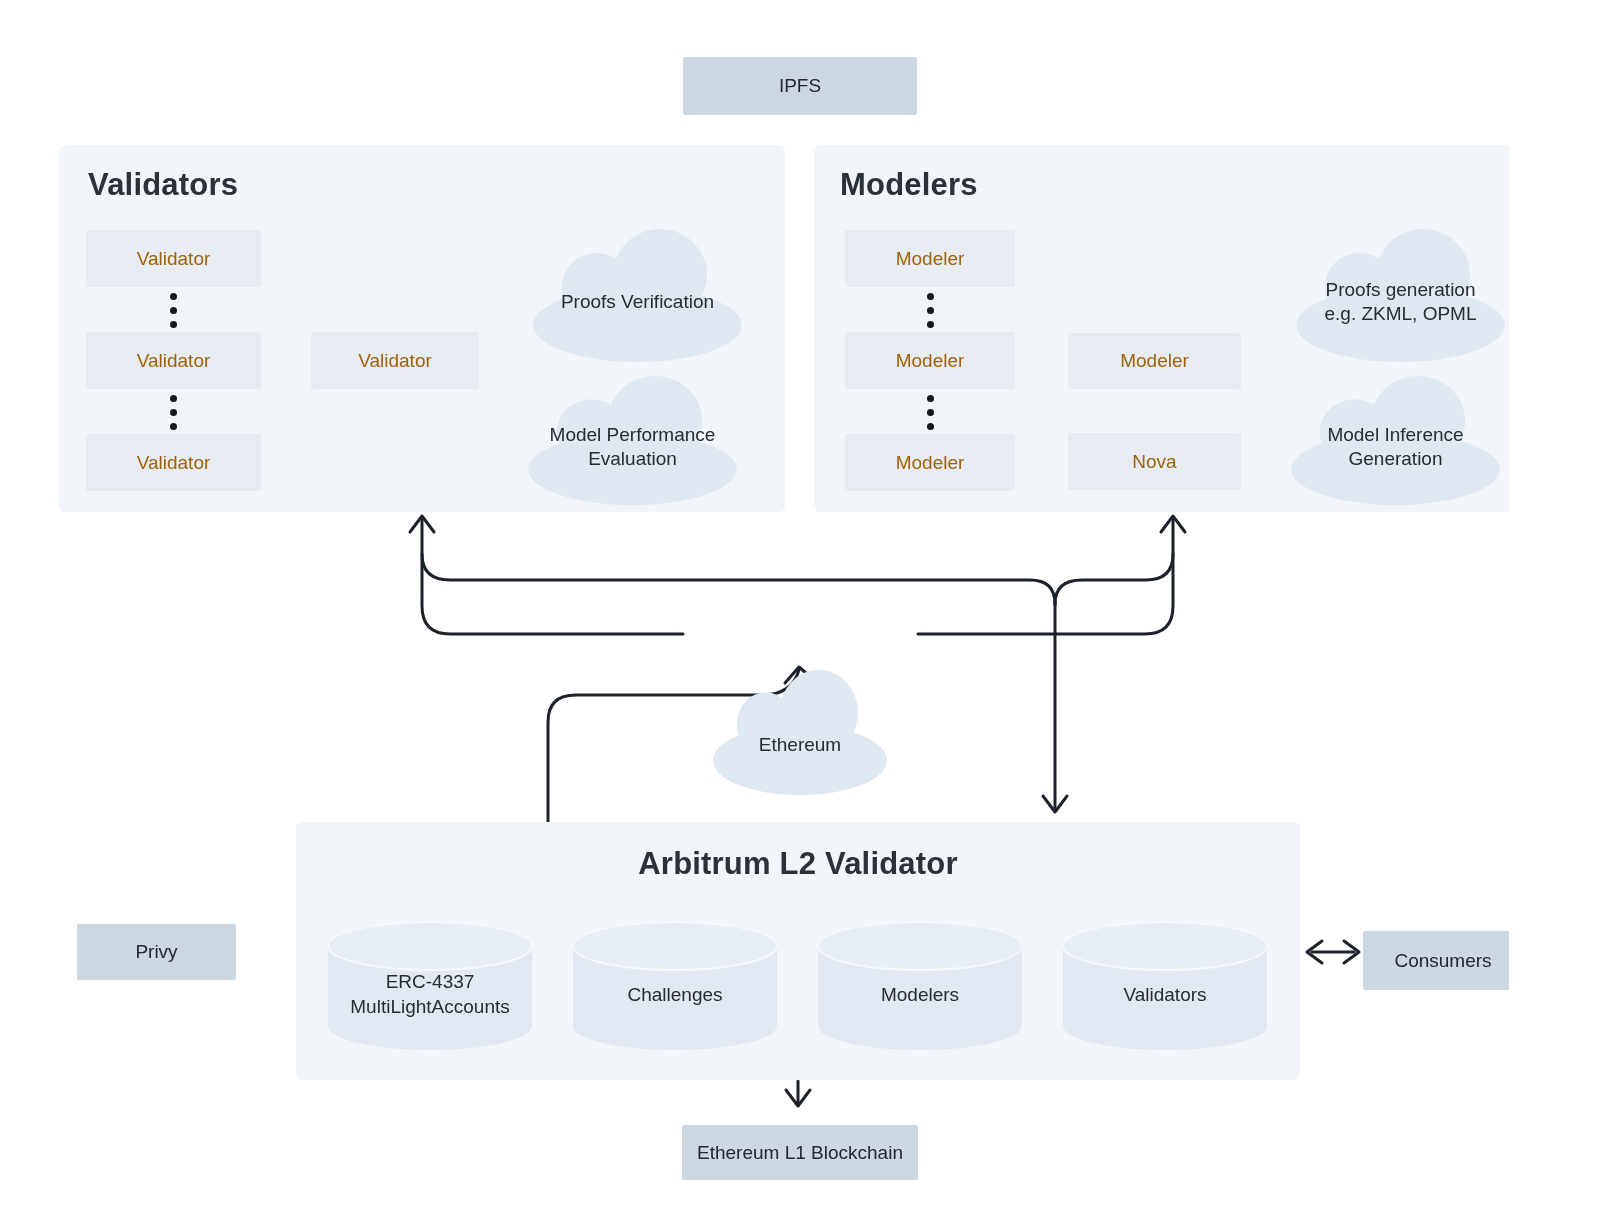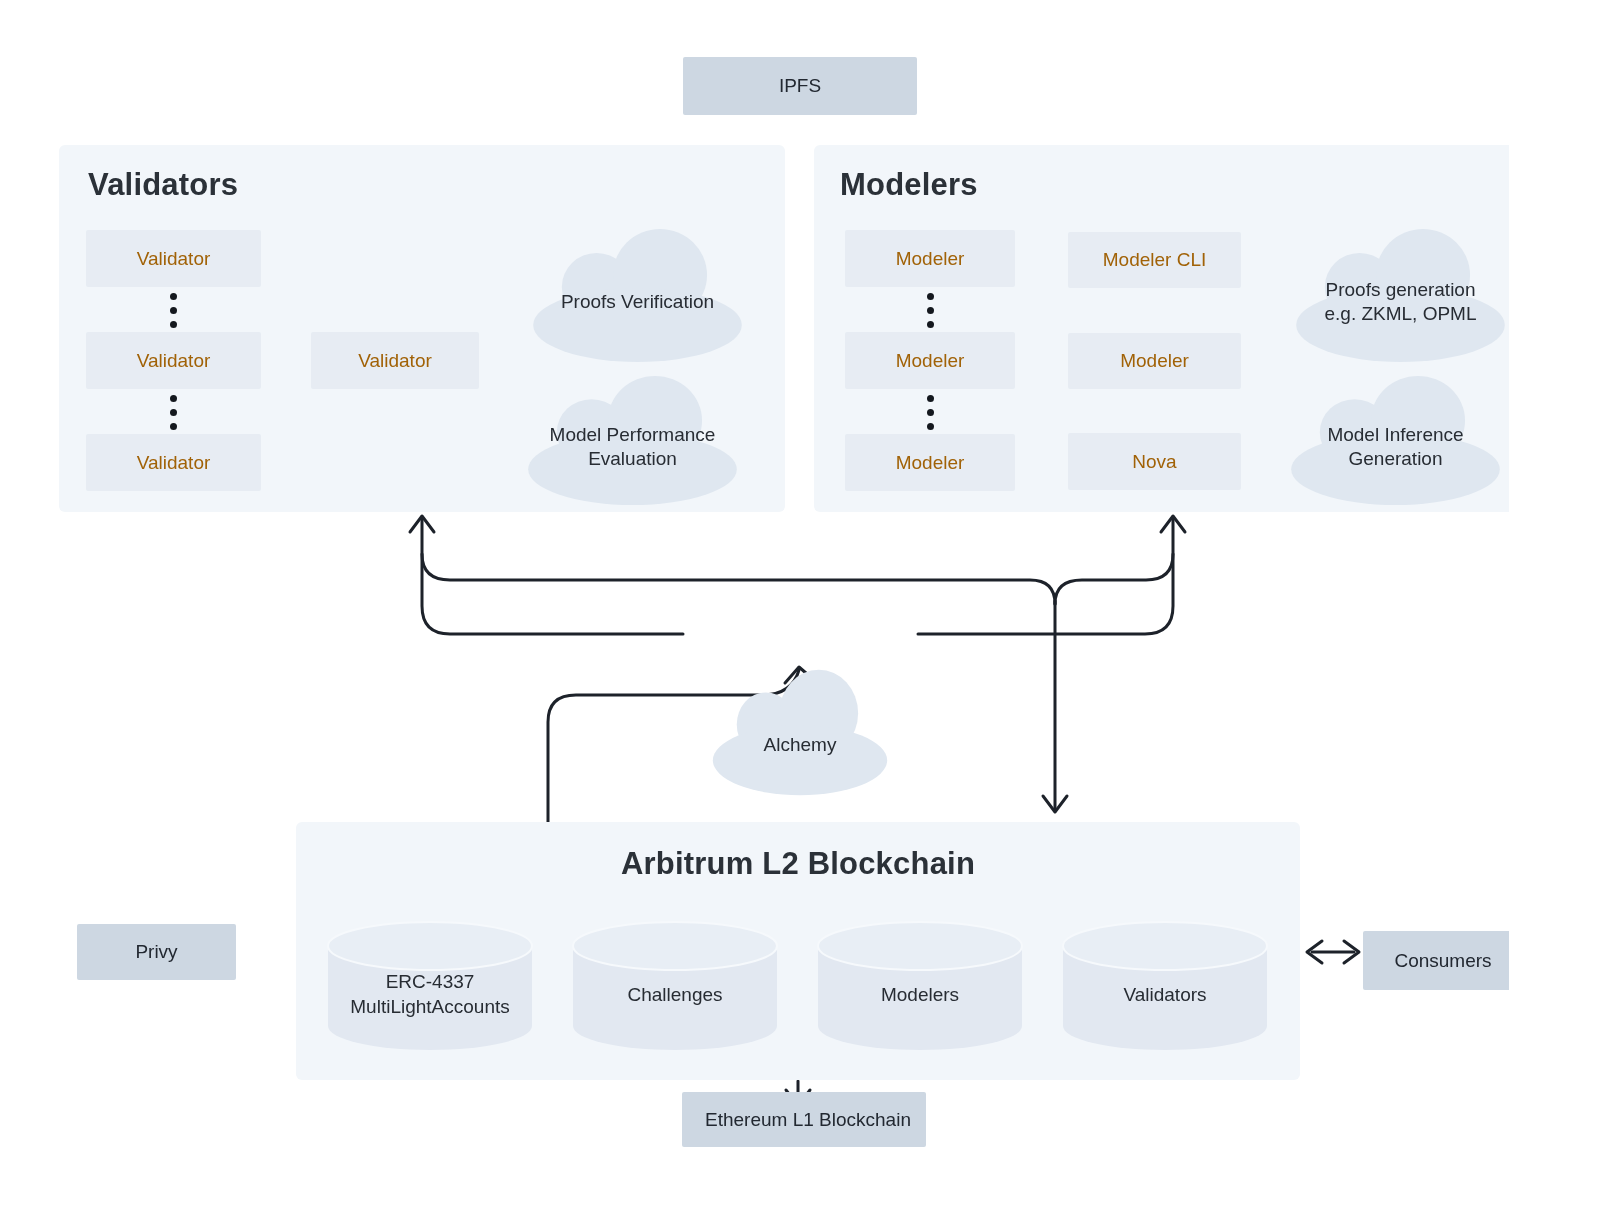--- a/index.html
+++ b/index.html
@@ -169,23 +169,20 @@
     </div>
     <div class="vdots" style="left:111px;top:250px;">
         <span></span>
         <span></span>
         <span></span>
       </div>
     <div class="node-box" style="left:31px;top:289px;width:170px;height:57px;">
       <span>Modeler</span>
     </div>
 
-    <div class="node-box" style="left:254px;top:87px;width:173px;height:56px;">
-      <span>Modeler CLI</span>
-    </div>
     <div class="node-box" style="left:254px;top:188px;width:173px;height:56px;">
       <span>Modeler</span>
     </div>
     <div class="node-box" style="left:254px;top:288px;width:173px;height:57px;">
       <span>Nova</span>
     </div>
 
     <div class="cloud" style="left:469px;top:227px;width:225px;height:136px;">
       <svg viewBox="0 0 220 140" preserveAspectRatio="none">
         <g fill="#dfe7f0">
@@ -218,26 +215,26 @@
 
   <div class="cloud alchemy" style="left:706px;top:666px;width:188px;height:132px;">
     <svg viewBox="0 0 220 140" preserveAspectRatio="none">
       <g fill="#dfe7f0">
         <circle cx="70" cy="62" r="34"></circle>
           <circle cx="132" cy="50" r="46"></circle>
           <ellipse cx="110" cy="100" rx="102" ry="37"></ellipse>
       </g>
     </svg>
     <div class="cloud-label">
-      <div>Alchemy</div>
+      <div>Ethereum</div>
     </div>
   </div>
 
   <div class="panel" style="left:296px;top:822px;width:1004px;height:258px;">
-    <div class="arb-title">Arbitrum L2 Blockchain</div>
+    <div class="arb-title">Arbitrum L2 Validator</div>
 
     <div class="cylinder" style="left:24px;top:98px;">
       <svg viewBox="0 0 220 132" preserveAspectRatio="none">
         <path d="M8 26 v80 a102 24 0 0 0 204 0 v-80 z" fill="#e2e8f1"></path>
         <ellipse cx="110" cy="26" rx="102" ry="24" fill="#e8eef5" stroke="#f6f9fc" stroke-width="2"></ellipse>
       </svg>
       <div class="cyl-label">
         <div>ERC-4337</div>
         <div>MultiLightAccounts</div>
       </div>
@@ -275,17 +272,17 @@
   </div>
 
   <div class="solid-box" style="left:77px;top:924px;width:159px;height:56px;">
     <span>Privy</span>
   </div>
 
   <div class="solid-box" style="left:1363px;top:923px;width:160px;height:59px;margin-top:8px;">
     <span>Consumers</span>
   </div>
 
-  <div class="solid-box" style="left:682px;top:1092px;width:236px;height:55px;padding-left:8px;">
+  <div class="solid-box" style="left:682px;top:1125px;width:236px;height:55px;">
     <span>Ethereum L1 Blockchain</span>
   </div>
 
 </div>
 
 </body></html>

